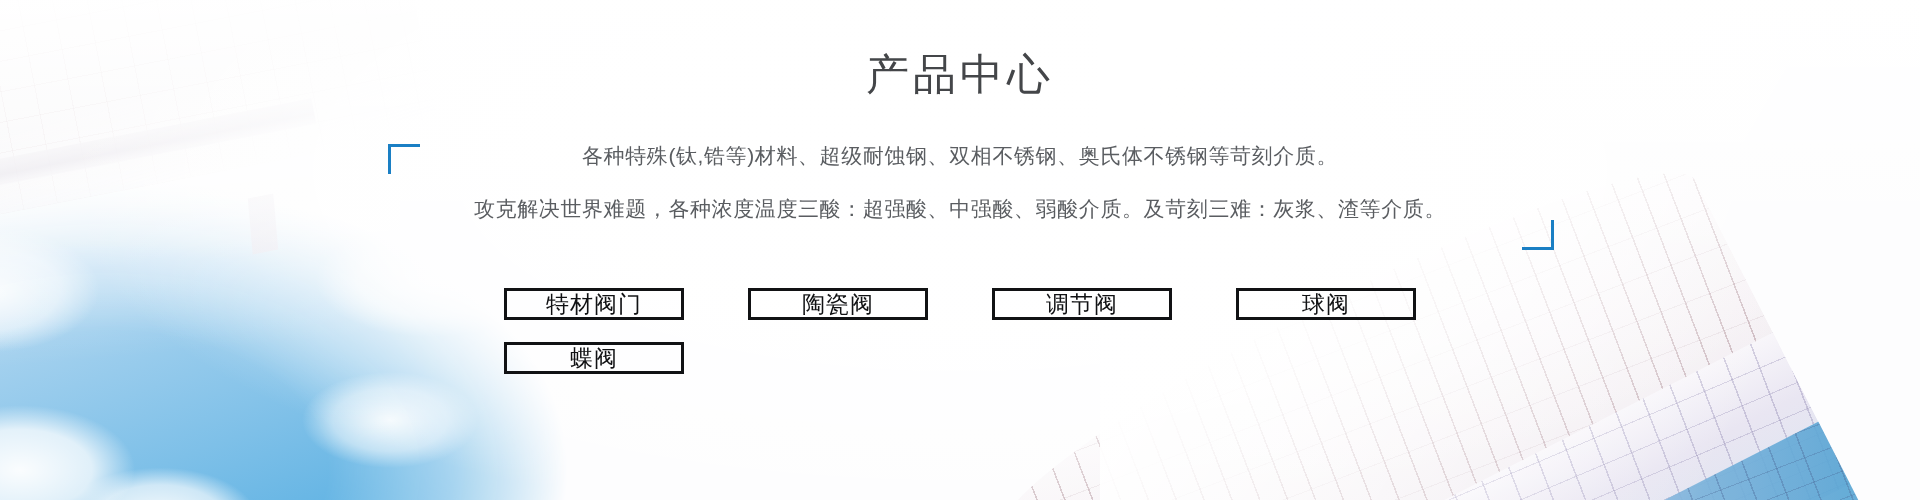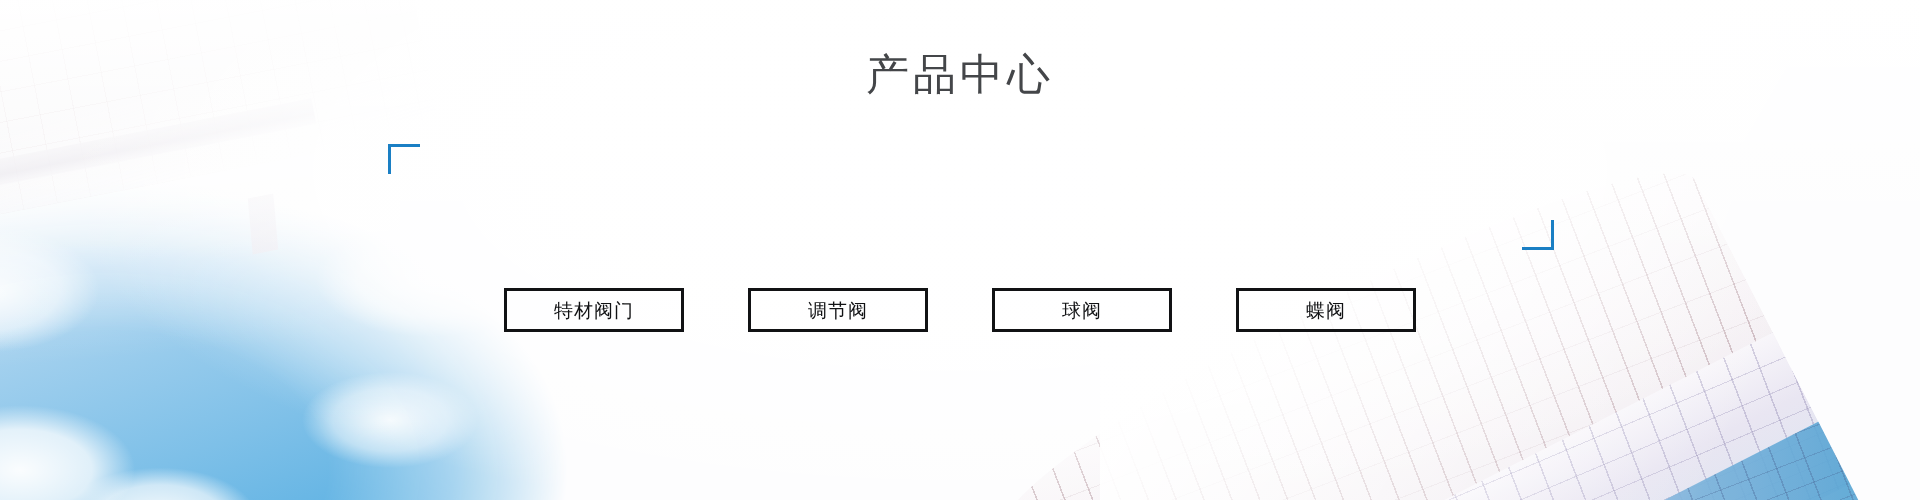--- a/index.html
+++ b/index.html
@@ -169,27 +169,27 @@
     top:288px; left:50%;
     transform:translateX(-50%);
     width:960px;
     display:grid;
     grid-template-columns:repeat(4, 180px);
     column-gap:64px;
     row-gap:22px;
     justify-content:center;
   }
   .cat-btn{
-    height:44px;
+    height:32px;
     border:3px solid #111214;
     background:transparent;
     display:flex;
     align-items:center;
     justify-content:center;
-    font-size:19px;
+    font-size:23px;
     letter-spacing:1px;
     color:#111214;
     cursor:pointer;
     font-family:"Liberation Sans","DejaVu Sans",sans-serif;
     line-height:1;
     user-select:none;
   }
 </style>
 </head>
 <body>
@@ -211,24 +211,29 @@
   </div>
 
   <div class="bg-tower-mask"></div>
   <div class="bg-white-veil"></div>
 </div>
 
 <div class="content">
 
   <div class="page-title">产品中心</div>
 
+  <div class="desc-block">
+    <div class="desc-line">各种特殊(钛,锆等)材料、超级耐蚀钢、双相不锈钢、奥氏体不锈钢等苛刻介质。</div>
+    <div class="desc-line">攻克解决世界难题，各种浓度温度三酸：超强酸、中强酸、弱酸介质。及苛刻三难：灰浆、渣等介质。</div>
+  </div>
 
   <div class="bracket bracket-tl"></div>
   <div class="bracket bracket-br"></div>
 
   <div class="cat-grid">
     <div class="cat-btn">特材阀门</div>
+    <div class="cat-btn">陶瓷阀</div>
     <div class="cat-btn">调节阀</div>
     <div class="cat-btn">球阀</div>
     <div class="cat-btn">蝶阀</div>
   </div>
 
 </div>
 
 </body></html>

